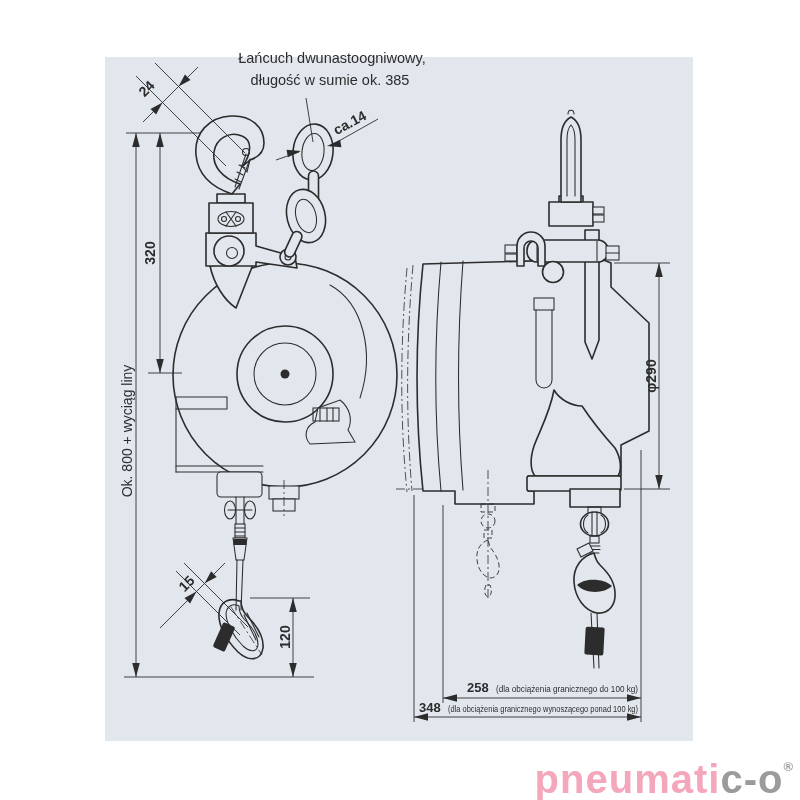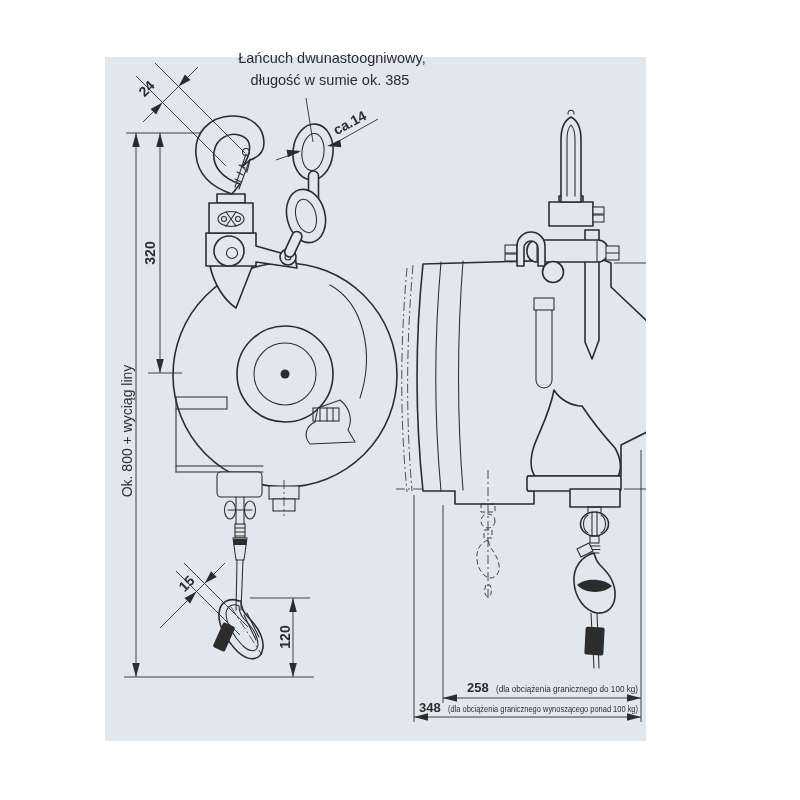--- a/index.html
+++ b/index.html
@@ -3,21 +3,21 @@
 <meta charset="utf-8">
 <style>
   :root{
     --page-bg:#ffffff;
     --panel-bg:#e2e7ee;
     --line:#2c2c2c;
     --logo-pink:#f4a7ba;
     --logo-gray:#9b9b9b;
   }
   html,body{margin:0;padding:0;background:var(--page-bg);}
-  .stage{position:relative;width:646px;height:800px;background:var(--page-bg);overflow:hidden;
+  .stage{position:relative;width:800px;height:800px;background:var(--page-bg);overflow:hidden;
          font-family:"Liberation Sans",sans-serif;}
   .panel{position:absolute;left:105px;top:57px;width:588px;height:684px;background:var(--panel-bg);}
   svg{position:absolute;left:0;top:0;}
   svg text{font-family:"Liberation Sans",sans-serif;fill:var(--line);}
   .note{font-size:14.5px;}
   .dim-num{font-size:14px;font-weight:bold;}
   .dim-num-sm{font-size:13px;font-weight:bold;}
   .dim-note{font-size:9px;}
   .o{fill:none;stroke:var(--line);stroke-width:1.6;stroke-linecap:round;stroke-linejoin:round;}
   .of{fill:var(--panel-bg);stroke:var(--line);stroke-width:1.6;stroke-linecap:round;stroke-linejoin:round;}
@@ -252,13 +252,16 @@
       <text class="dim-num" transform="translate(190,587) rotate(-45)" text-anchor="middle">15</text>
       <text class="dim-num" transform="translate(290,637) rotate(-90)" text-anchor="middle">120</text>
       <text class="dim-num" transform="translate(656,376) rotate(-90)" text-anchor="middle">φ290</text>
       <text class="dim-num-sm" x="467" y="691.5">258</text>
       <text class="dim-note" x="496" y="691.5" textLength="142" lengthAdjust="spacingAndGlyphs">(dla obciążenia granicznego do 100 kg)</text>
       <text class="dim-num-sm" x="419" y="711.5">348</text>
       <text class="dim-note" x="448" y="711.5" textLength="190" lengthAdjust="spacingAndGlyphs">(dla obciążenia granicznego wynoszącego ponad 100 kg)</text>
     </g>
   </svg>
 
+  <div class="logo">
+    <span class="p1">pneumati</span><span class="p2">c-o</span><span class="reg">®</span>
+  </div>
 </div>
 
 </body></html>

